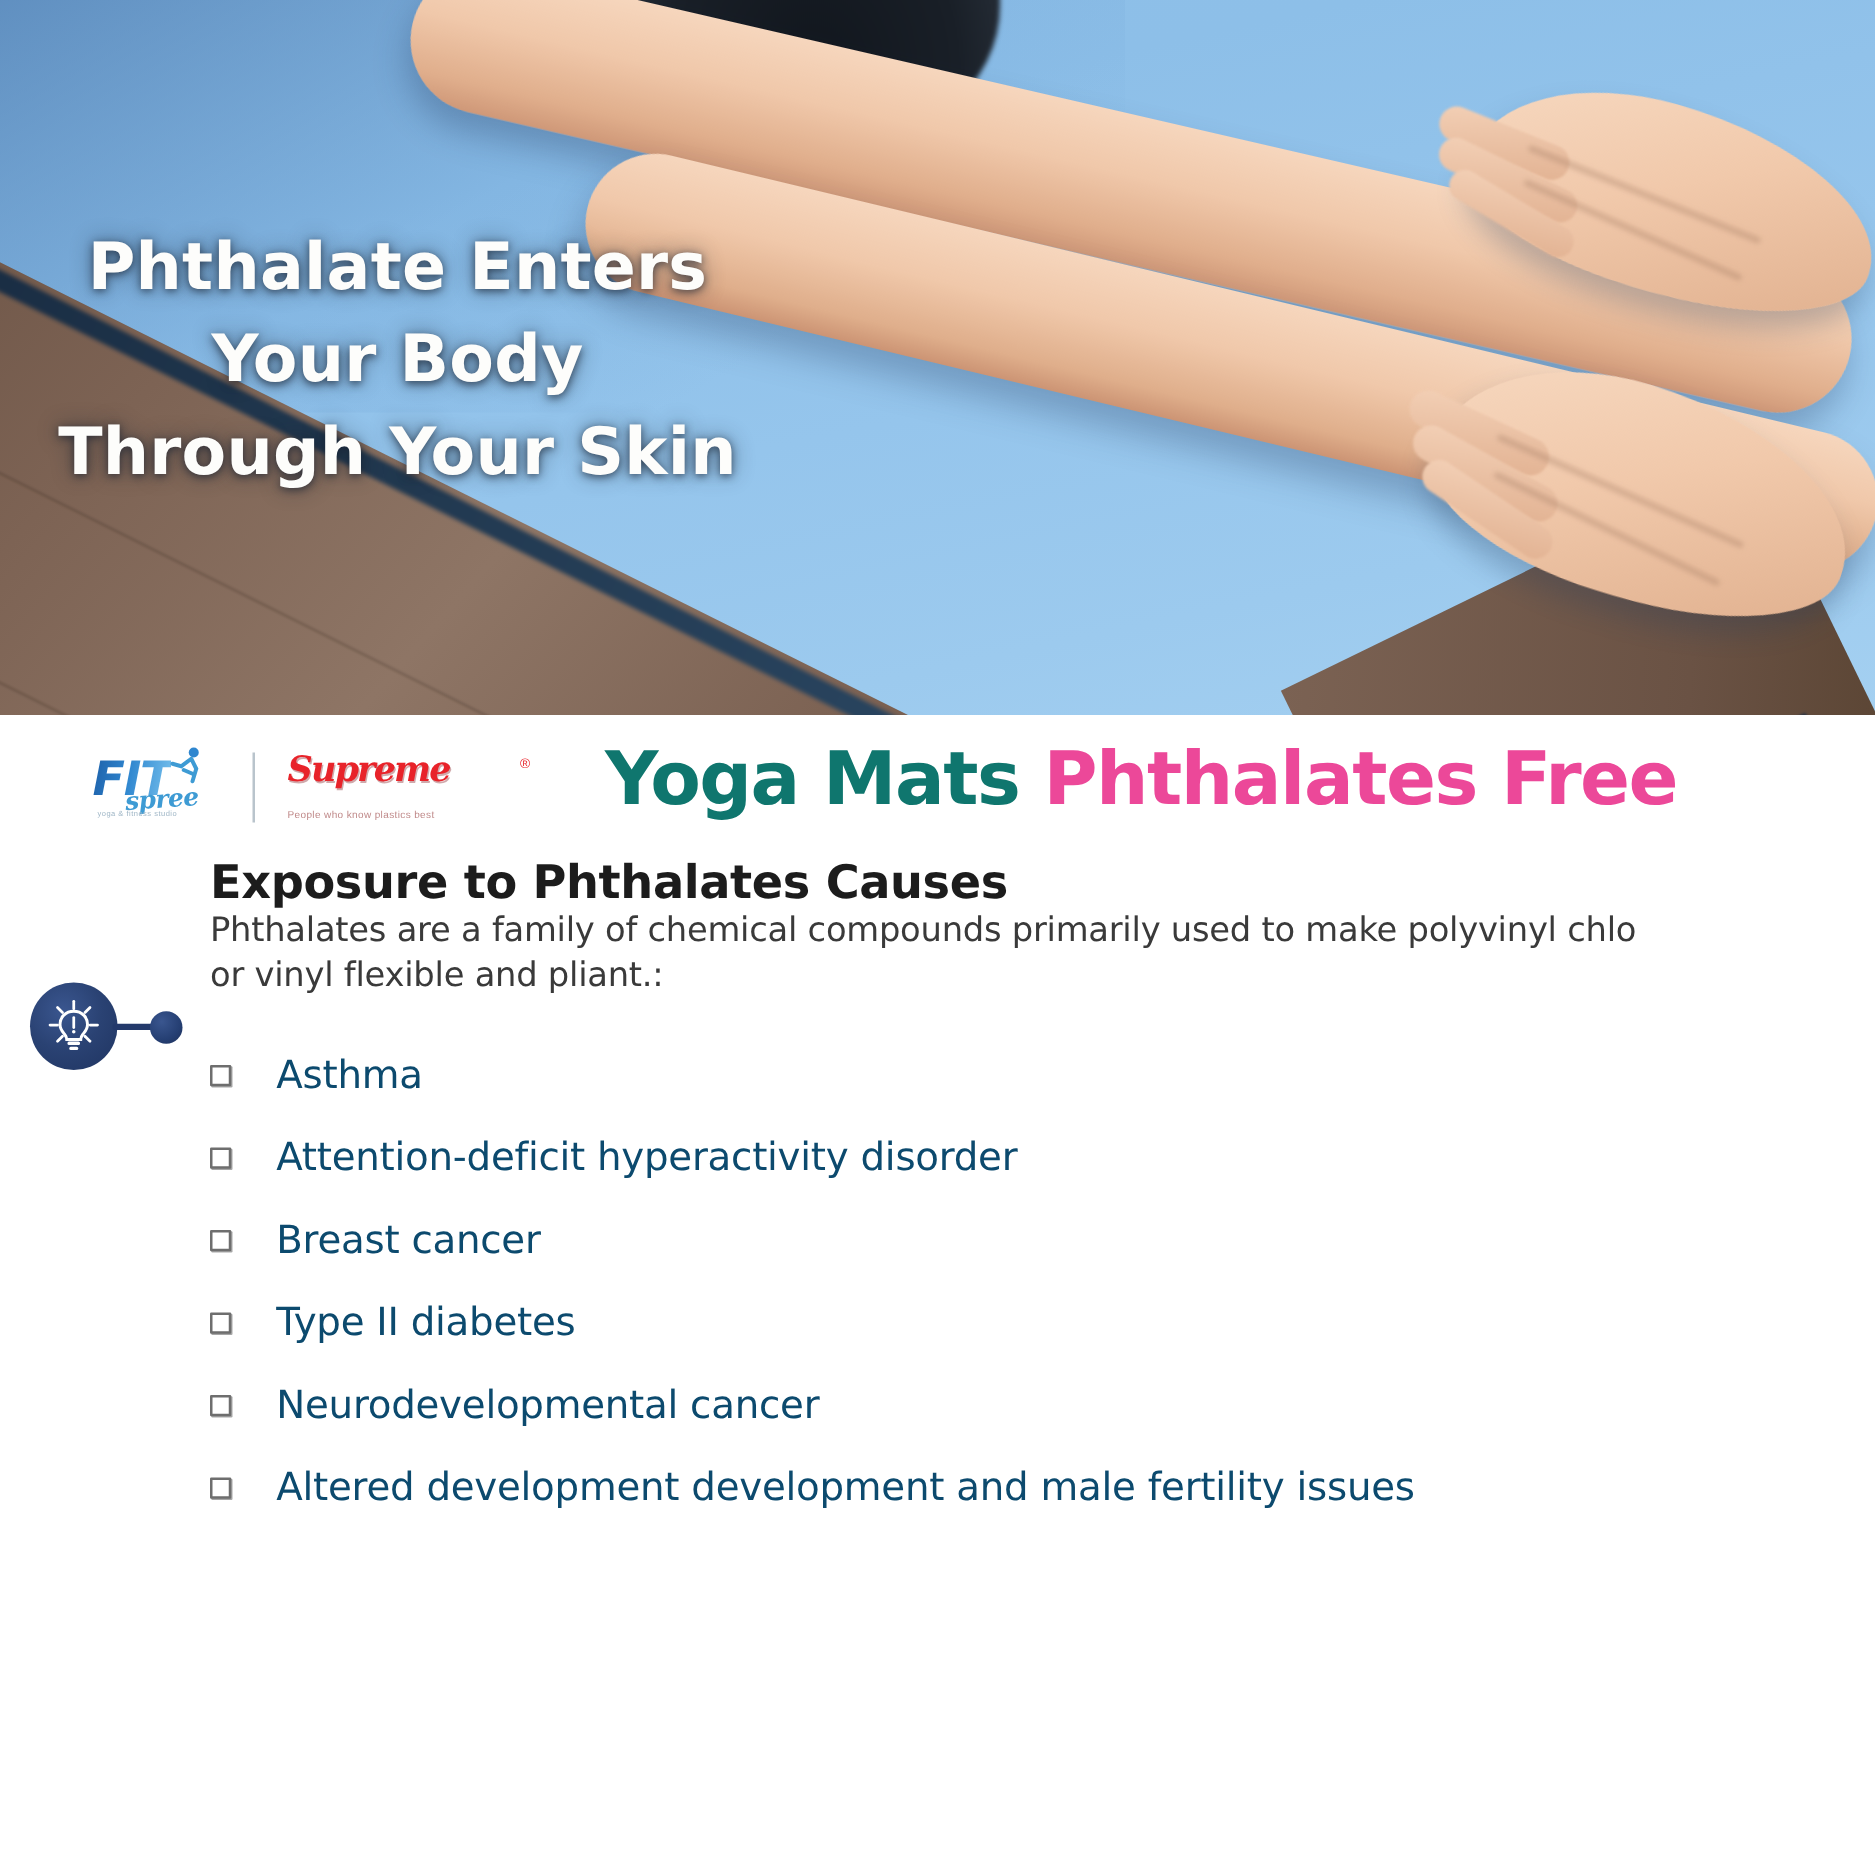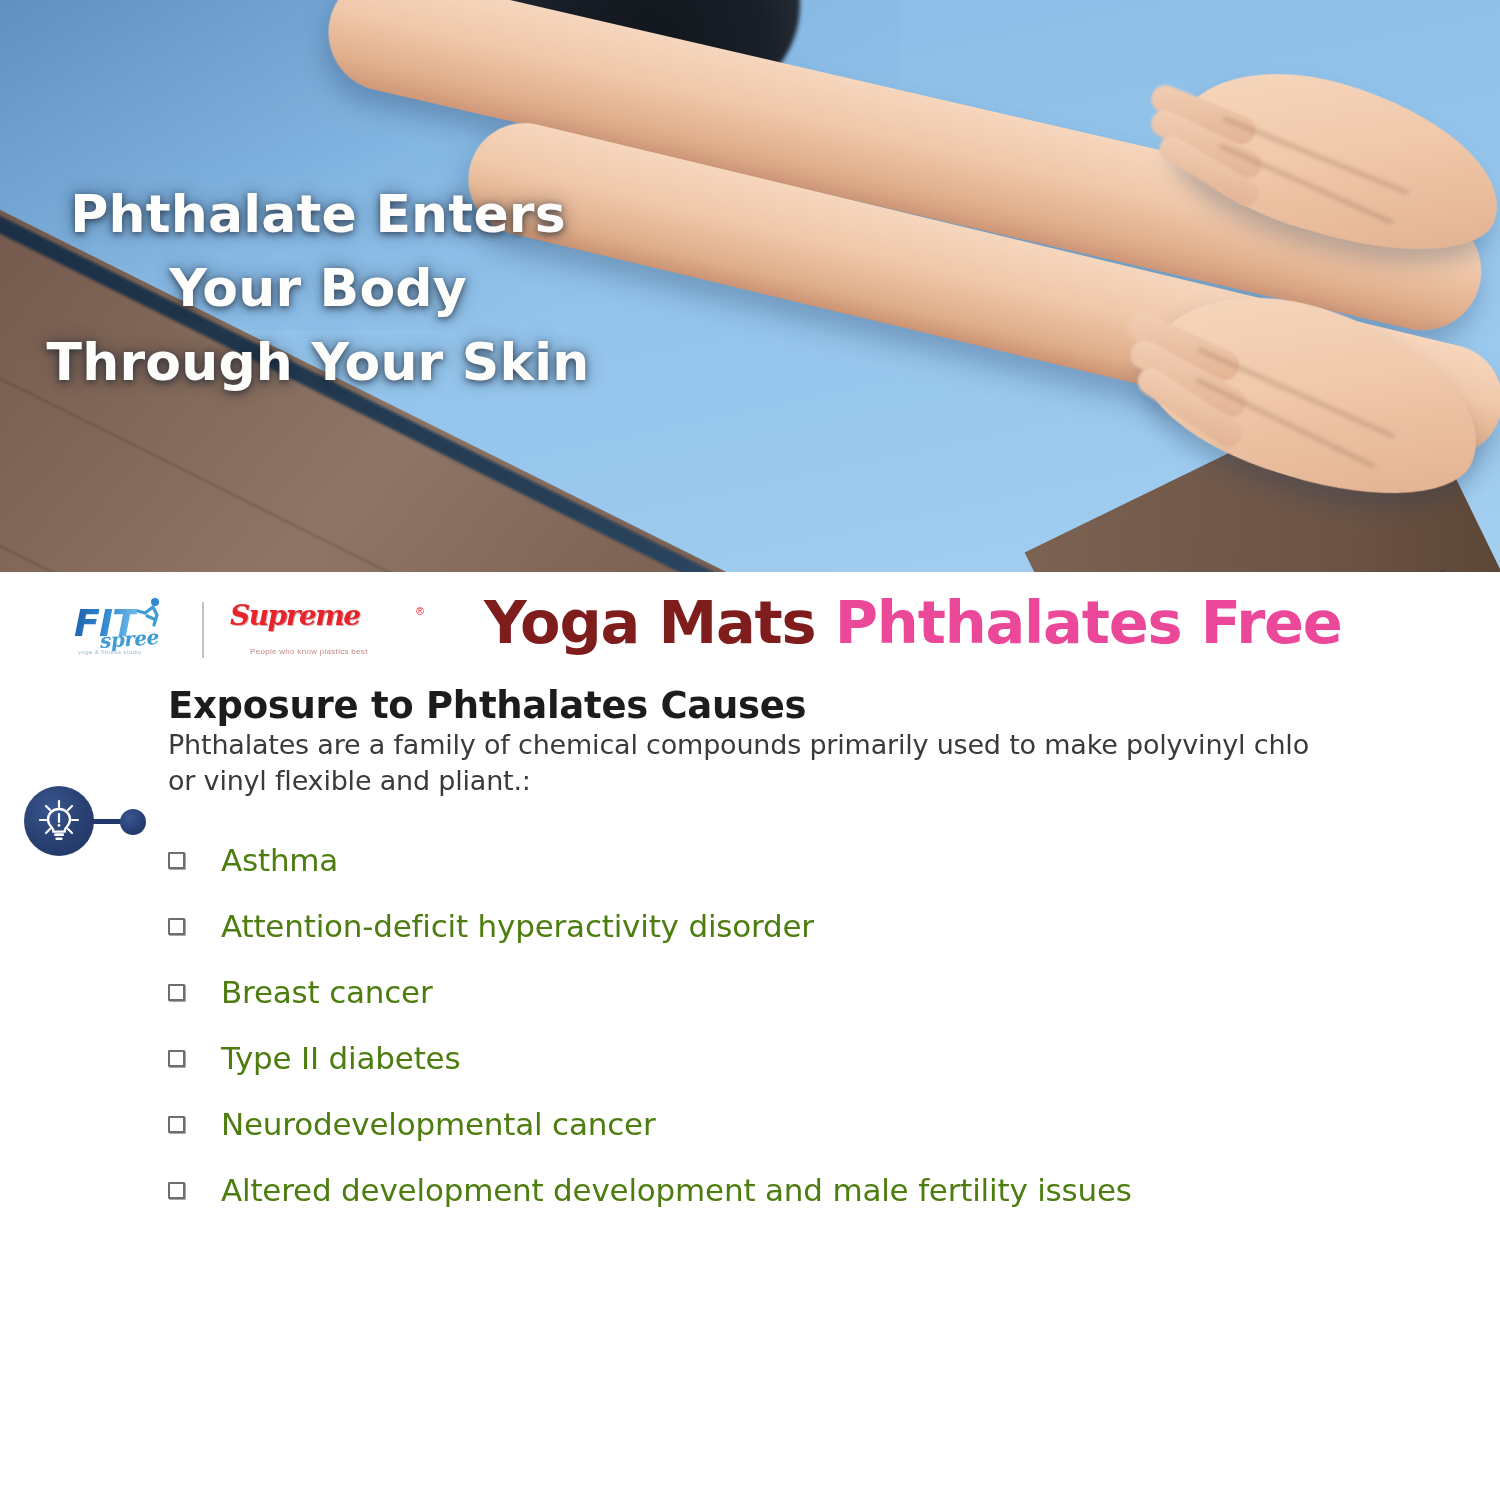--- a/index.html
+++ b/index.html
@@ -160,32 +160,32 @@
     position:absolute; left:0; top:2px;
     font-family:"DejaVu Serif", serif;
     font-size:28px; font-weight:700; font-style:italic;
     color:#e8232a; letter-spacing:-1.5px;
     text-shadow:1px 1px 0 rgba(120,10,14,.35);
   }
   .logo-supreme .sup-r{
     position:absolute; left:186px; top:8px; font-size:11px; color:#e8232a;
   }
   .logo-supreme .sup-tag{
-    position:absolute; left:20px; top:50px; font-size:8px; color:#c08a8a;
+    position:absolute; left:0; top:50px; font-size:8px; color:#c08a8a;
     letter-spacing:.3px; white-space:nowrap;
   }
 
   
   .headline{
     position:absolute; left:484px; top:16px;
     font-family:"DejaVu Sans", sans-serif;
     font-size:59px; font-weight:700; letter-spacing:-1.2px;
     white-space:nowrap;
   }
-  .headline .k1{ color:#7f1d1d; }
+  .headline .k1{ color:#0f766e; }
   .headline .k2{ color:#ec4899; }
 
   
   .subhead{
     position:absolute; left:168px; top:112px;
     font-family:"DejaVu Sans", sans-serif;
     font-size:37px; font-weight:700; color:#1c1c1c; letter-spacing:-.3px;
   }
   .para{
     position:absolute; left:168px; top:155px; width:1420px;
@@ -196,21 +196,21 @@
   .para .pline{ display:block; }
 
   
   .bullets{
     position:absolute; left:168px; top:255px; width:1300px; list-style:none;
   }
   .bullets li{
     display:flex; align-items:center;
     height:66px;
     font-family:"DejaVu Sans", sans-serif;
-    font-size:31px; color:#4d7c0f; letter-spacing:-.2px;
+    font-size:31px; color:#0c4a6e; letter-spacing:-.2px;
   }
   .bullets li .bx{
     display:inline-block; width:17px; height:17px;
     border:2px solid #6e6e6e; background:#fff;
     margin-right:36px; flex:0 0 auto; border-radius:1px;
     box-shadow:1px 1px 0 rgba(0,0,0,.35);
   }
 
   
   .bulb-badge{

